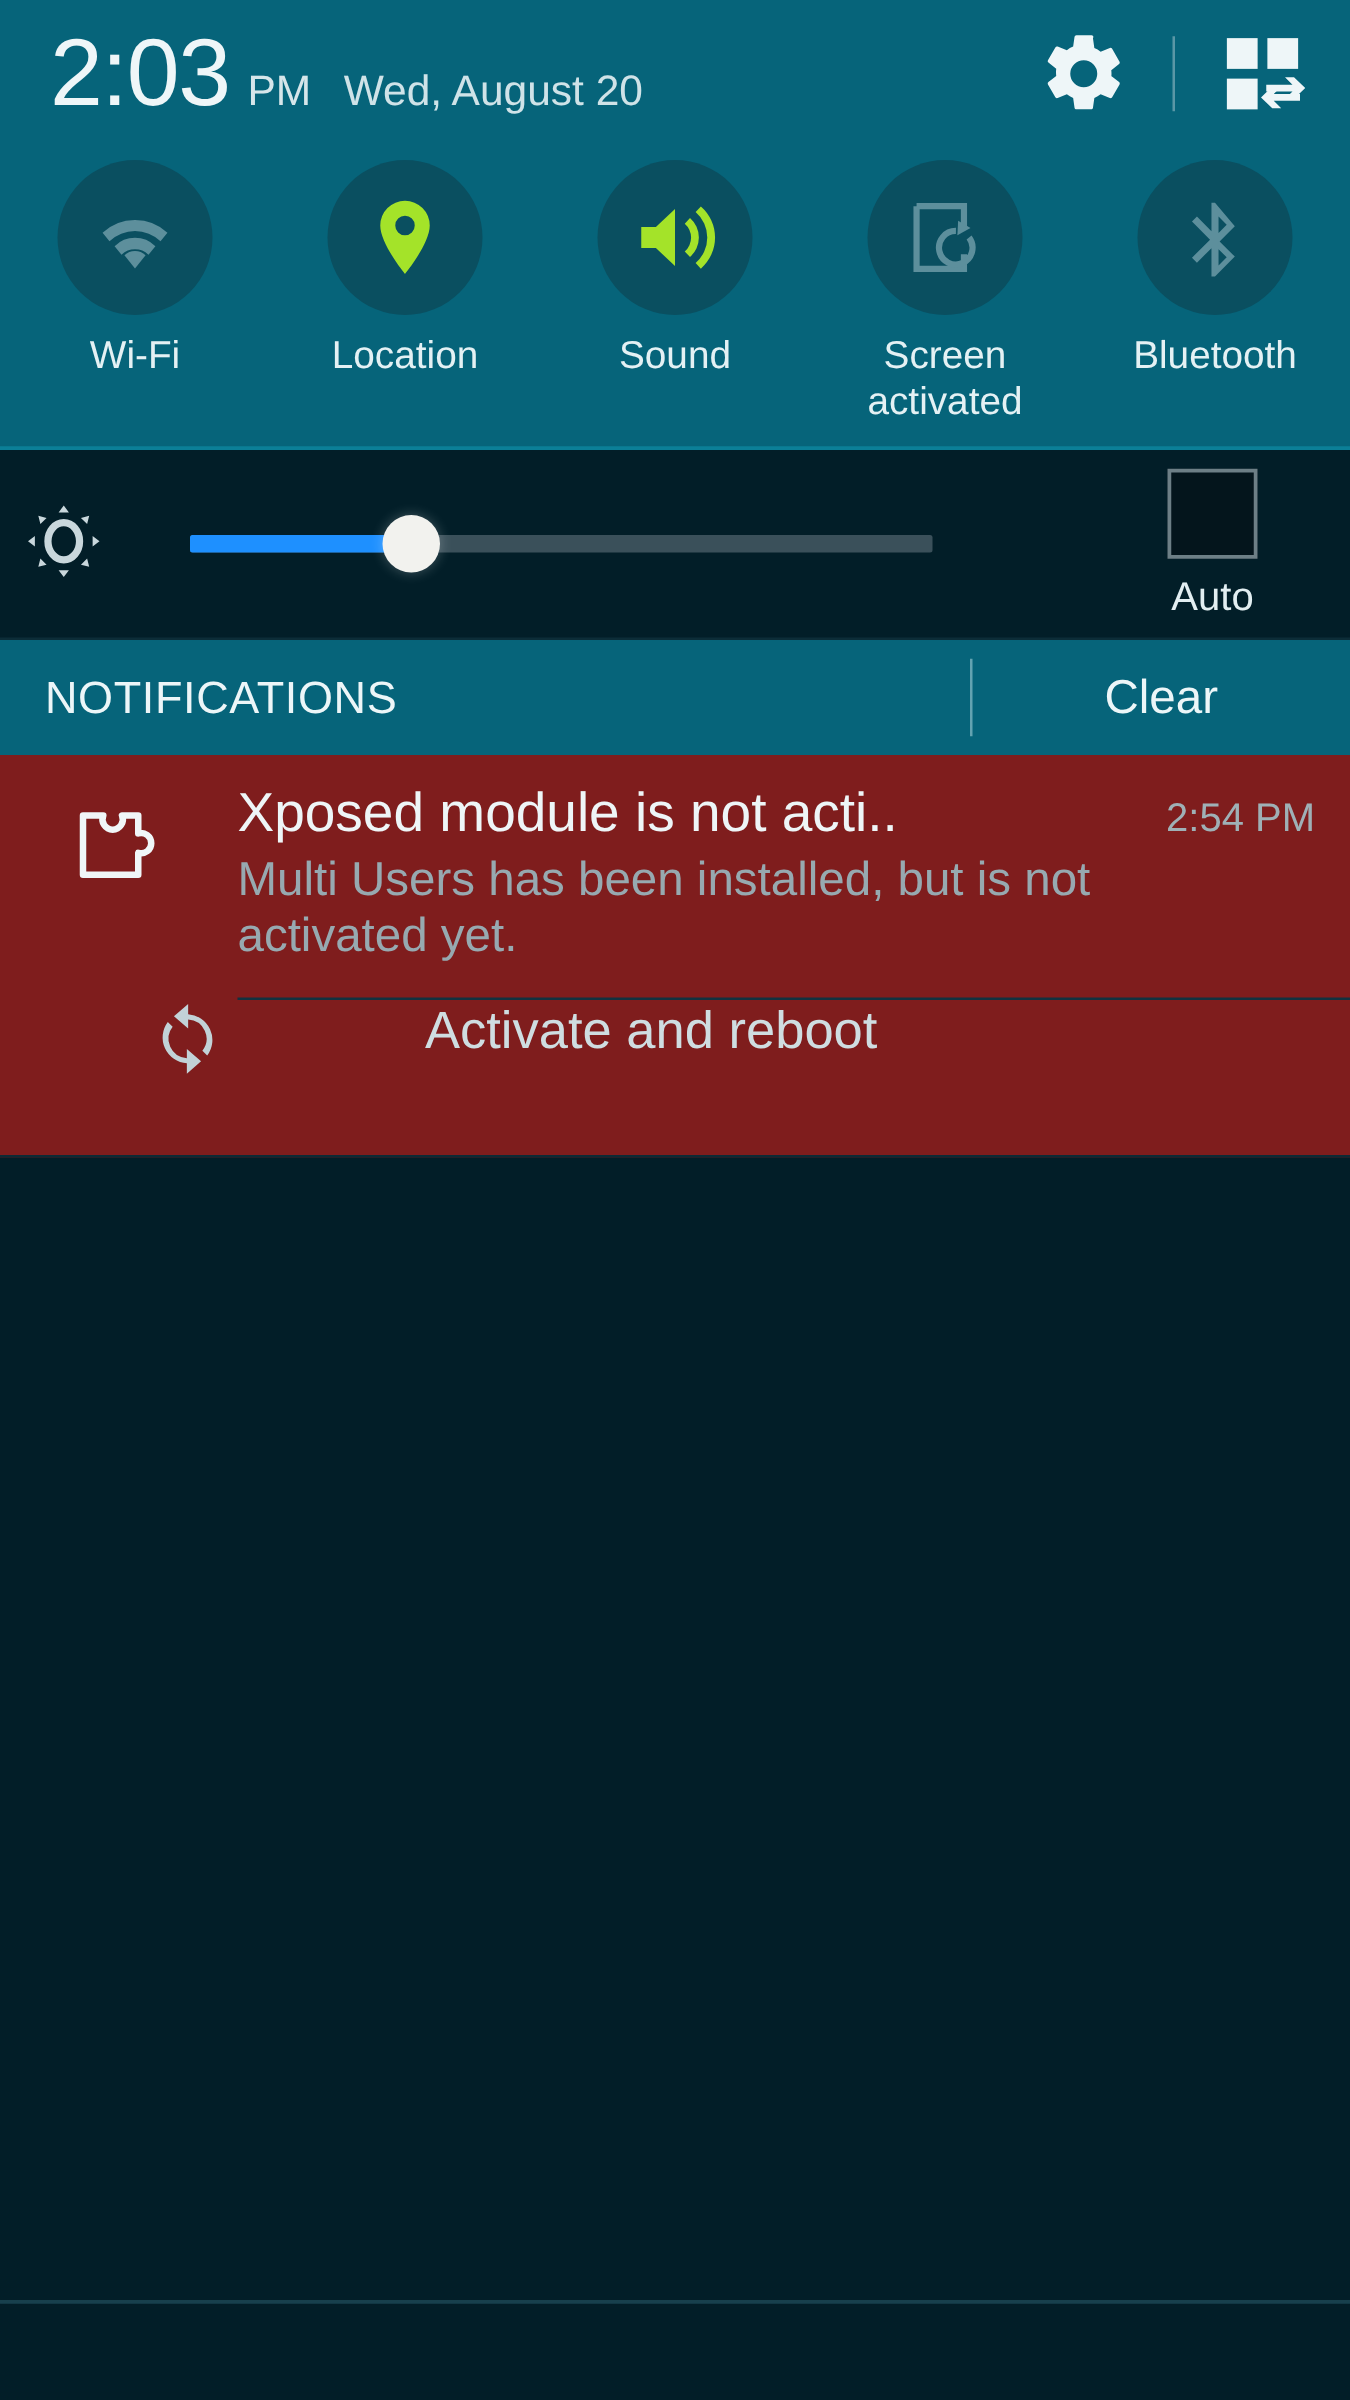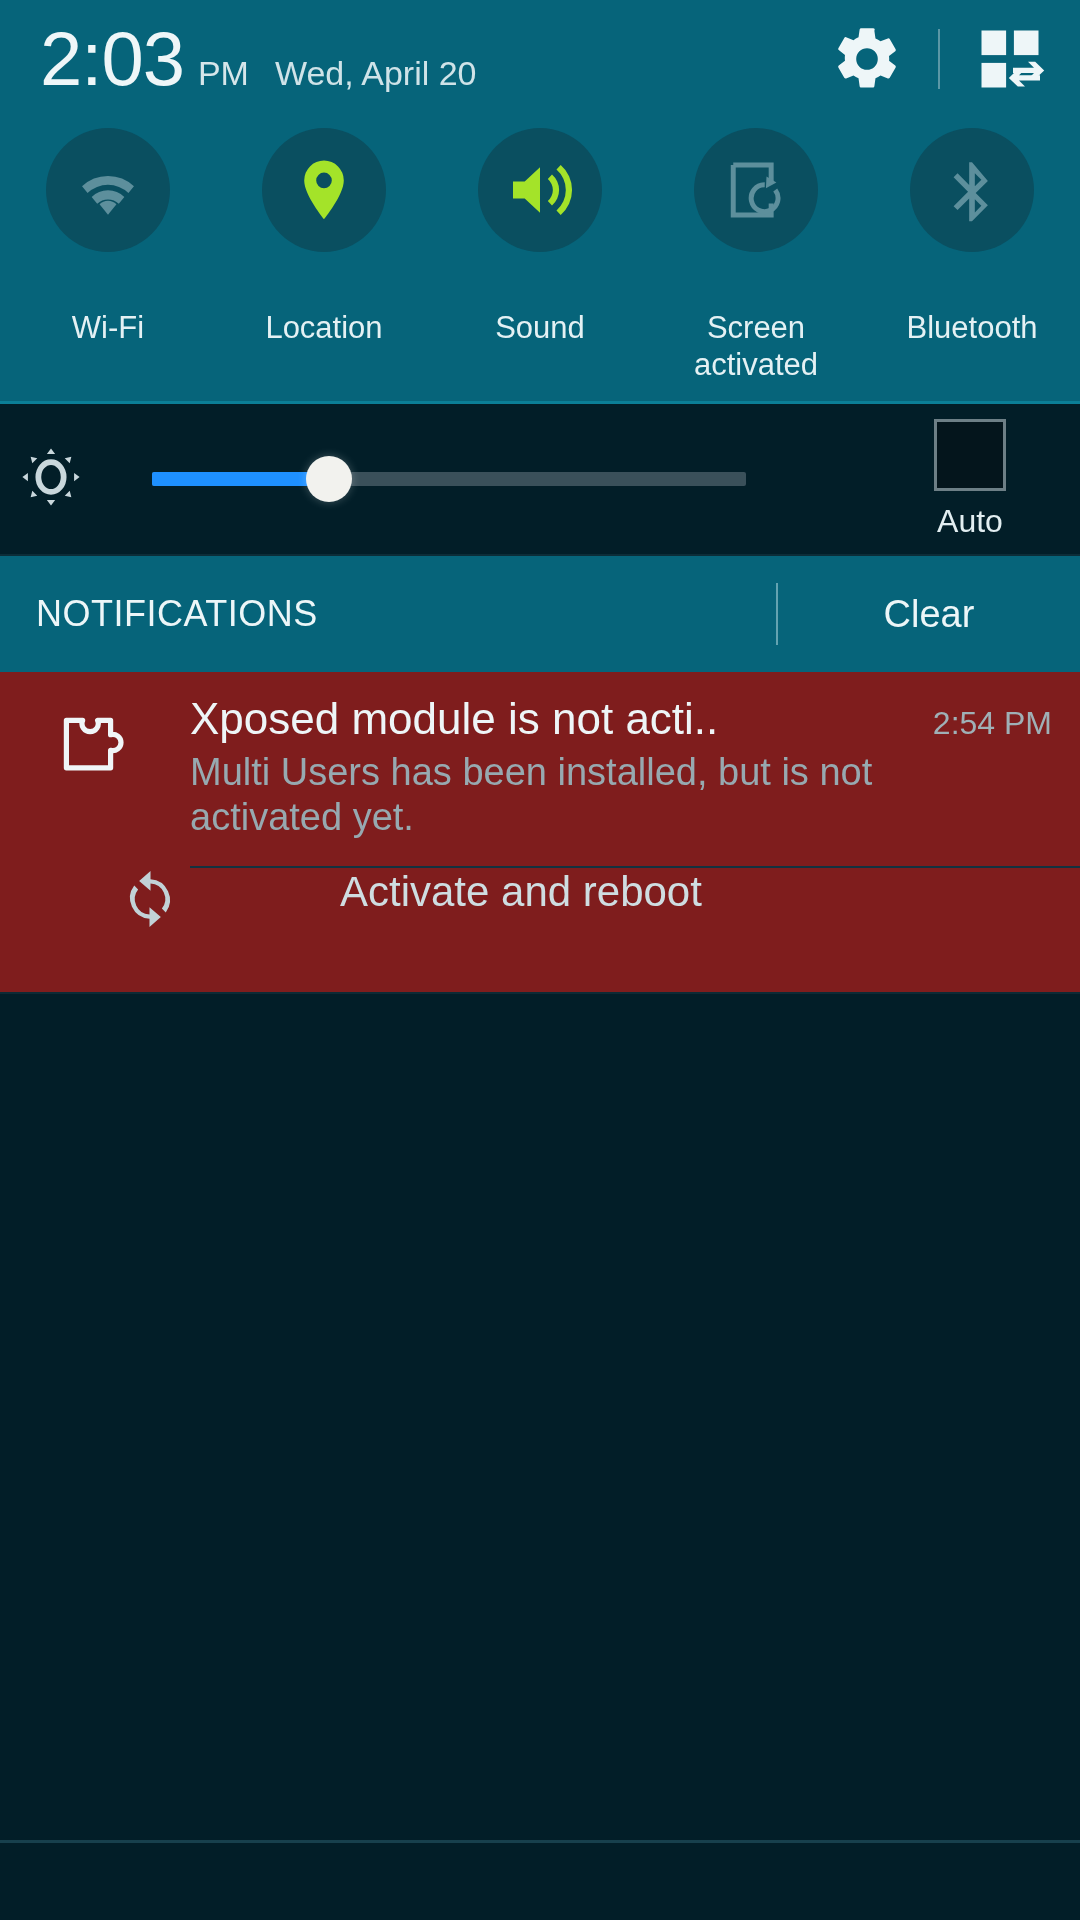--- a/index.html
+++ b/index.html
@@ -102,21 +102,20 @@
     align-items: center;
     justify-content: center;
     margin-bottom: 14px;
   }
   .toggle-label {
     font-size: 31px;
     color: #e4f1f4;
     text-align: center;
     line-height: 1.18;
     max-width: 180px;
-    margin-top: 44px;
   }
 
   
   .brightness-row {
     height: 152px;
     background: #021e28;
     display: flex;
     align-items: center;
     padding: 0 0 0 18px;
     box-sizing: border-box;
@@ -172,21 +171,21 @@
     box-sizing: border-box;
   }
   .auto-label {
     margin-top: 12px;
     font-size: 32px;
     color: #e2eef1;
   }
 
   
   .notif-header {
-    height: 116px;
+    height: 92px;
     background: #06647a;
     display: flex;
     align-items: center;
     box-sizing: border-box;
   }
   .notif-title {
     flex: 1;
     padding-left: 36px;
     font-size: 36px;
     color: #ecf6f8;
@@ -287,21 +286,21 @@
 <body>
 
 <div id="shade">
 
   <div class="quick-panel">
 
     <div class="status-header">
       <div class="clock-group">
         <span class="clock-time">2:03</span>
         <span class="clock-ampm">PM</span>
-        <span class="clock-date">Wed, April 20</span>
+        <span class="clock-date">Wed, August 20</span>
       </div>
       <div class="header-actions">
         <span class="icon-btn">
           <svg width="74" height="74" viewBox="0 0 24 24" aria-hidden="true">
             <path fill="#eef6f8" d="M19.14 12.94a7.5 7.5 0 0 0 .06-.94 7.5 7.5 0 0 0-.06-.94l2.03-1.58a.5.5 0 0 0 .12-.62l-1.92-3.32a.5.5 0 0 0-.6-.22l-2.39.96a7.3 7.3 0 0 0-1.63-.94l-.36-2.54A.5.5 0 0 0 13.9 2h-3.8a.5.5 0 0 0-.49.42l-.36 2.54c-.59.24-1.13.56-1.63.94l-2.39-.96a.5.5 0 0 0-.6.22L2.71 8.48a.5.5 0 0 0 .12.62l2.03 1.58c-.04.31-.06.63-.06.94 0 .31.02.63.06.94l-2.03 1.58a.5.5 0 0 0-.12.62l1.92 3.32c.13.22.38.3.6.22l2.39-.96c.5.38 1.04.7 1.63.94l.36 2.54c.04.24.25.42.49.42h3.8c.24 0 .45-.18.49-.42l.36-2.54c.59-.24 1.13-.56 1.63-.94l2.39.96c.22.08.47 0 .6-.22l1.92-3.32a.5.5 0 0 0-.12-.62l-2.03-1.58zM12 15.5A3.5 3.5 0 1 1 15.5 12 3.5 3.5 0 0 1 12 15.5z"></path>
           </svg>
         </span>
         <span class="hdr-divider"></span>
         <span class="icon-btn">
           <svg width="72" height="72" viewBox="0 0 24 24" aria-hidden="true">

